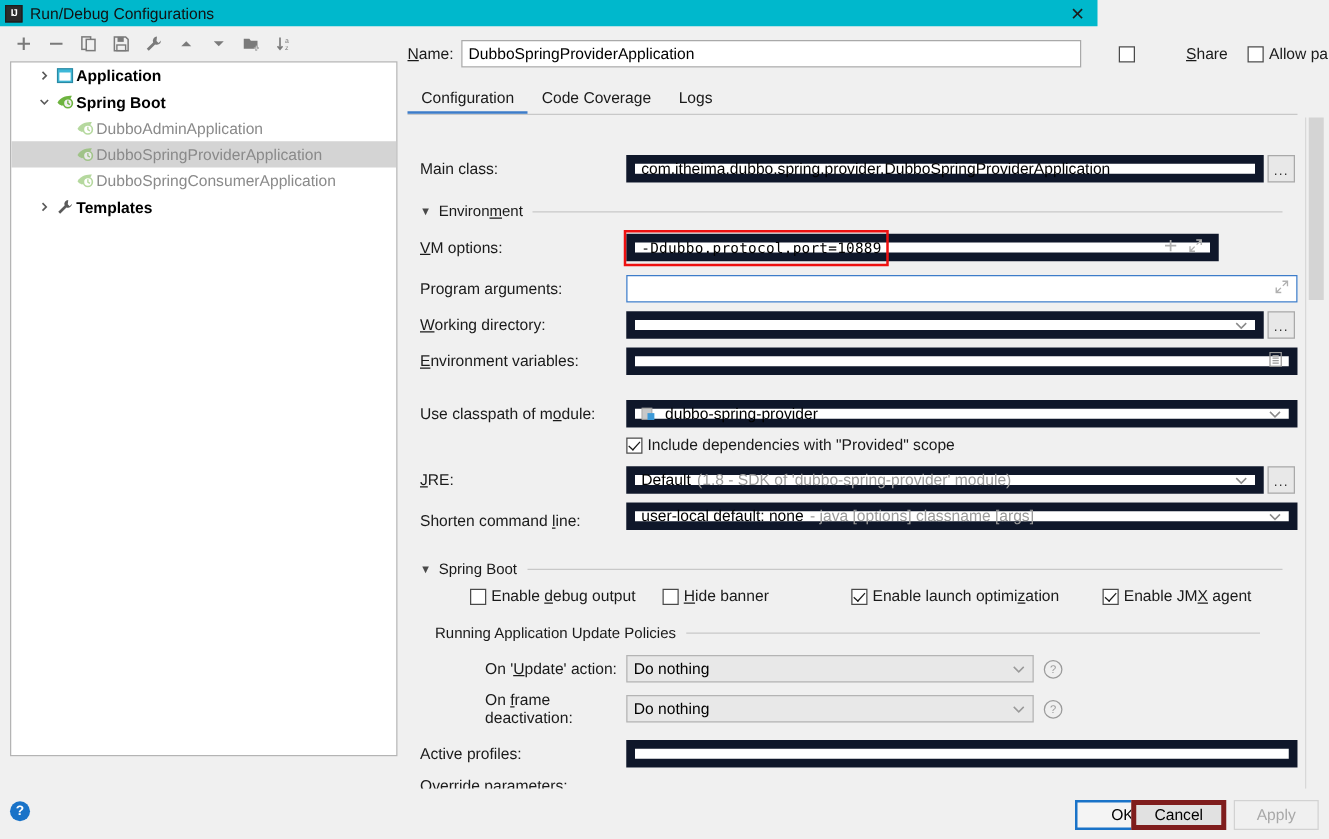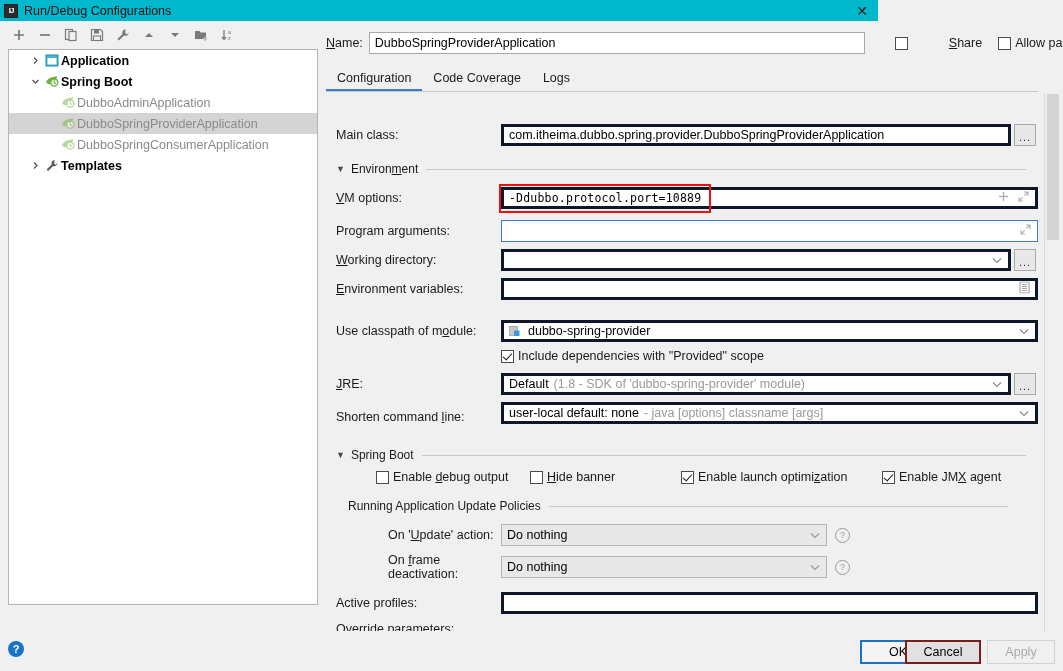--- a/index.html
+++ b/index.html
@@ -161,21 +161,21 @@
     left: 10px;
   }
   .flabel {
     width: 165px; flex: 0 0 165px;
     font-size: 12.5px; color: #1a1a1a;
   }
   .fctl {
     position: relative;
     height: 22px;
     background: #fff;
-    border: 3px solid #0f172a;
+    border: 7px solid #0f172a;
     box-sizing: border-box;
     display: flex; align-items: center;
     padding: 0 5px;
     font-size: 12.5px;
   }
   .fctl.focused { border: 1px solid #3d7cc9; }
   .fctl.disabledbg { background: #e8e8e8; border: 1px solid #b4b4b4; }
   .ellipsis-btn {
     width: 22px; height: 22px; margin-left: 3px;
     background: #e8e8e8; border: 1px solid #a9a9a9;
@@ -254,21 +254,21 @@
     background: #1a73c8; color: #fff;
     font-size: 11px; font-weight: bold;
     display: flex; align-items: center; justify-content: center;
     cursor: pointer;
   }
   .btn {
     position: absolute; top: 9px;
     height: 24px;
     display: flex; align-items: center; justify-content: center;
     font-size: 12.5px;
-    border: 2px solid #7f1d1d;
+    border: 4px solid #7f1d1d;
     background: #e1e1e1;
     box-sizing: border-box;
     cursor: pointer;
   }
   .btn.primary { border: 2px solid #1a73c8; background: #f4f4f4; }
   .btn.disabled { color: #a8a8a8; border: 1px solid #d2d2d2; background: #f0f0f0; cursor: default; }
 </style>
 </head>
 <body>
 
@@ -457,21 +457,21 @@
       </div>
 
       <div class="sect" style="top:70px;">
         <span class="arrow">▼</span>
         <span class="stitle">Environ<span class="u">m</span>ent</span>
         <span class="sline"></span>
       </div>
 
       <div class="frow" style="top:95px;">
         <div class="flabel"><span class="u">V</span>M options:</div>
-        <div class="fctl" style="width:537px;">
+        <div class="fctl" style="width:474px;">
           <span style="font-family:'DejaVu Sans Mono', monospace; font-size:11.5px; letter-spacing:0.2px;">-Ddubbo.protocol.port=10889</span>
           <span class="fieldicon" style="right:26px;">
             <svg width="11" height="11" viewBox="0 0 11 11">
                 <path d="M5.5 1v9M1 5.5h9" stroke="#b0b0b0" stroke-width="1.4"></path>
               </svg>
           </span>
           <span class="fieldicon" style="right:6px;">
             <svg width="11" height="11" viewBox="0 0 11 11">
               <path d="M6 1h4v4M10 1L6.3 4.7M5 10H1V6M1 10l3.7-3.7" stroke="#b0b0b0" stroke-width="1.1" fill="none"></path>
             </svg>

